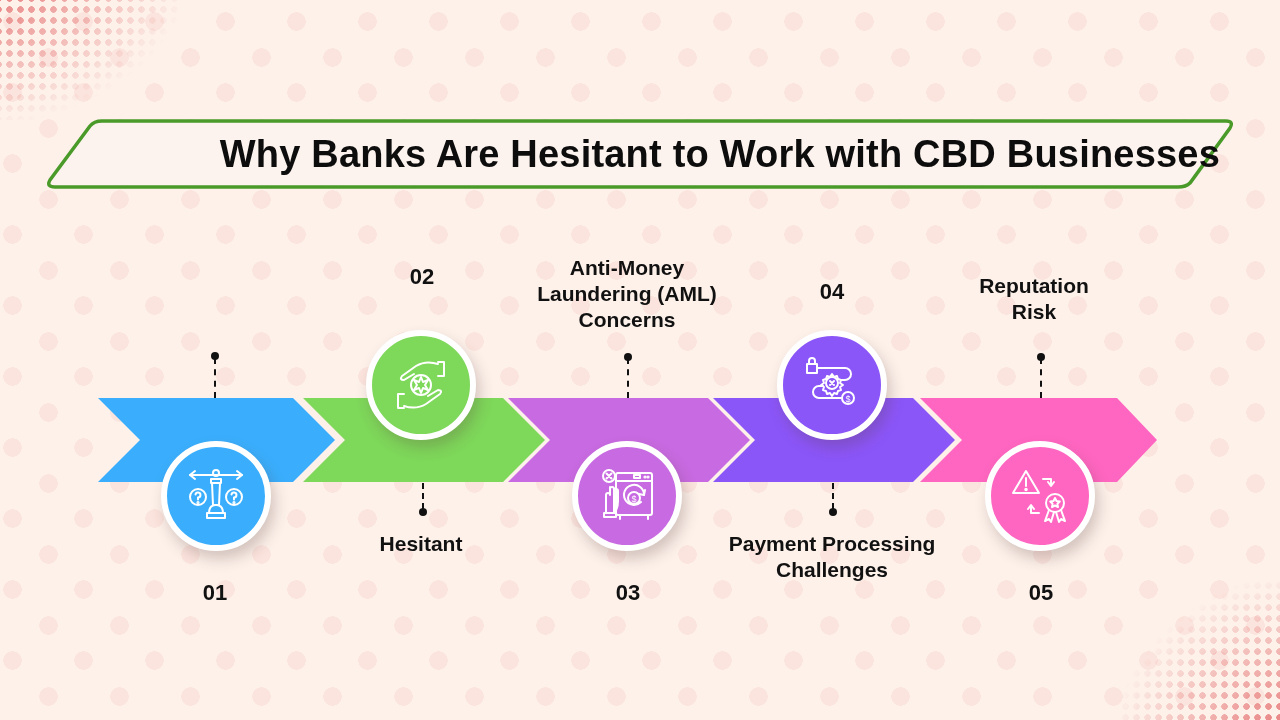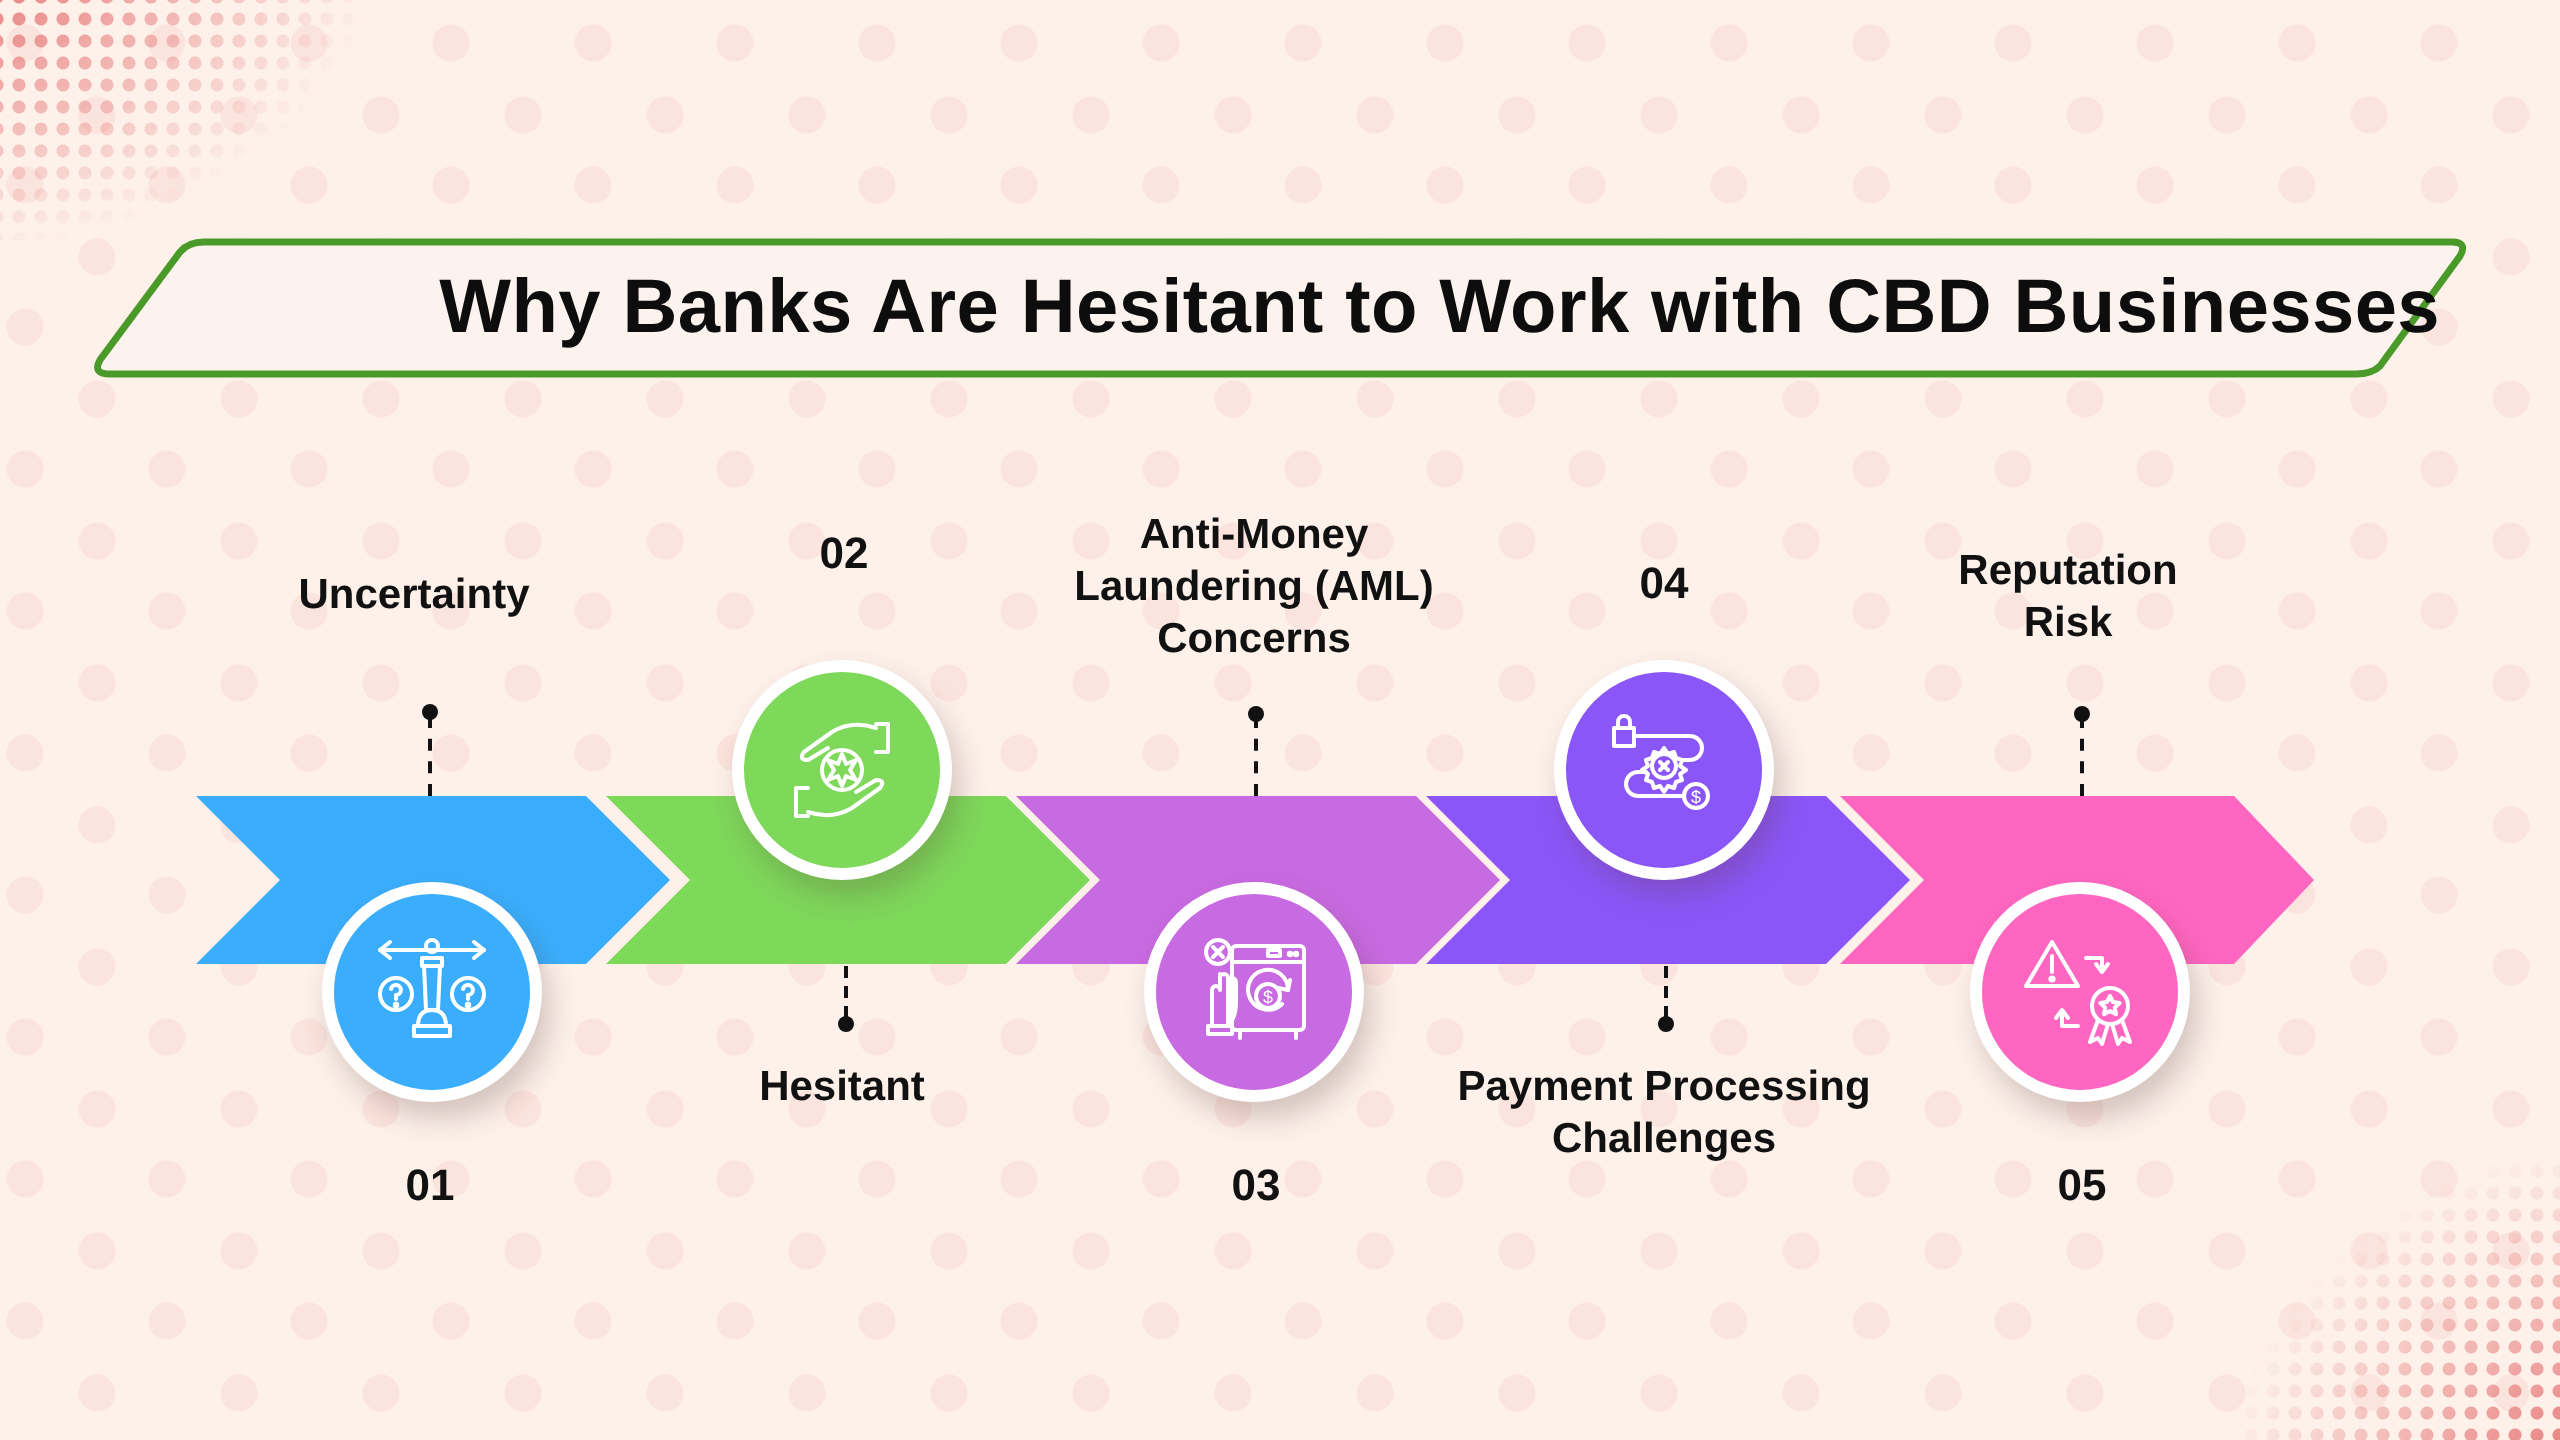--- a/index.html
+++ b/index.html
@@ -72,21 +72,20 @@
 
 <svg class="arrows-svg" width="1280" height="720">
   <polygon points="98,398 293,398 335,440 293,482 98,482 140,440" fill="#3aaefc"></polygon>
   <polygon points="303,398 503,398 545,440 503,482 303,482 345,440" fill="#7ed85a"></polygon>
   <polygon points="508,398 708,398 750,440 708,482 508,482 550,440" fill="#c86ae1"></polygon>
   <polygon points="713,398 913,398 955,440 913,482 713,482 755,440" fill="#8b56f8"></polygon>
   <polygon points="920,398 1117,398 1157,440 1117,482 920,482 962,440" fill="#ff66c1"></polygon>
 </svg>
 
 <div class="label" style="left:77px; top:285px;">
-  <div>Uncertainty</div>
 </div>
 <div class="dot" style="left:211px; top:352px;"></div>
 <div class="connector" style="left:214px; top:358px; height:40px;"></div>
 <div class="step-circle" style="left:161px; top:441px; background:#3aaefc;">
   <svg width="62" height="62" viewBox="0 0 62 62" fill="none" stroke="#fff" stroke-width="2" stroke-linecap="round" stroke-linejoin="round">
     <line x1="5" y1="10" x2="57" y2="10"></line>
       <polyline points="10,6 5,10 10,14"></polyline>
       <polyline points="52,6 57,10 52,14"></polyline>
     <circle cx="31" cy="8" r="3"></circle>
     <path d="M26,14 h10 v4 h-10 z"></path>

